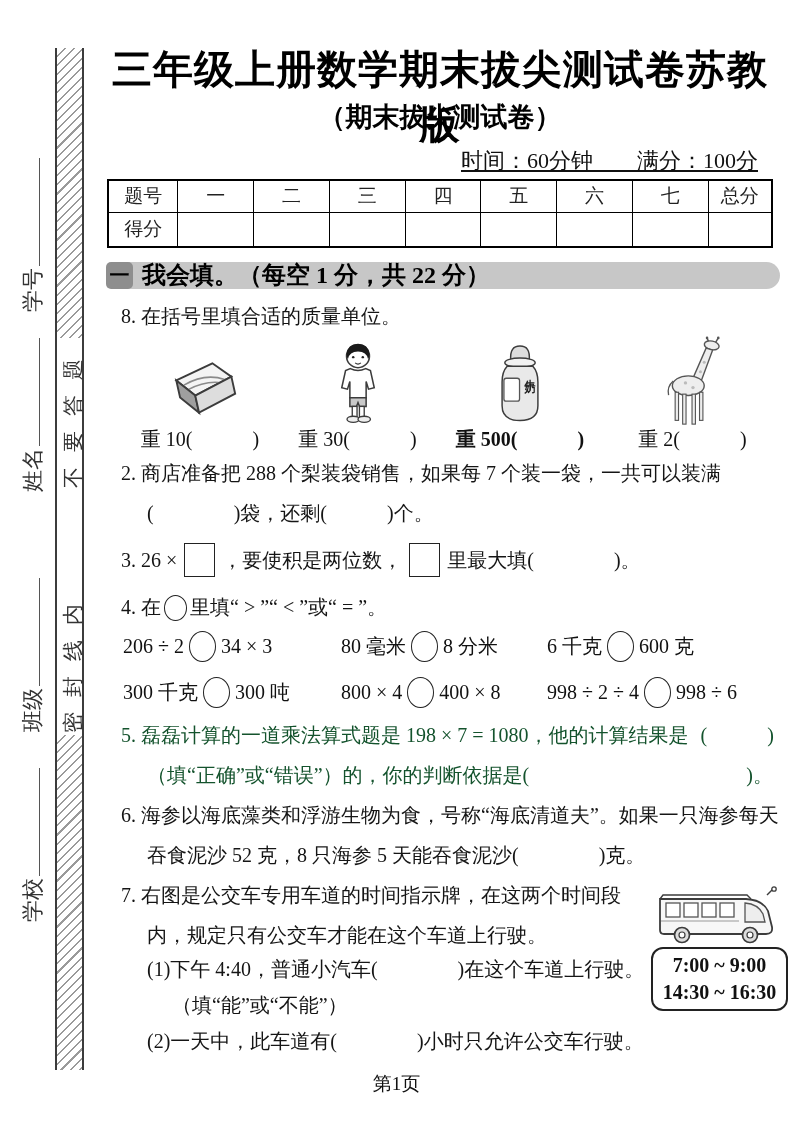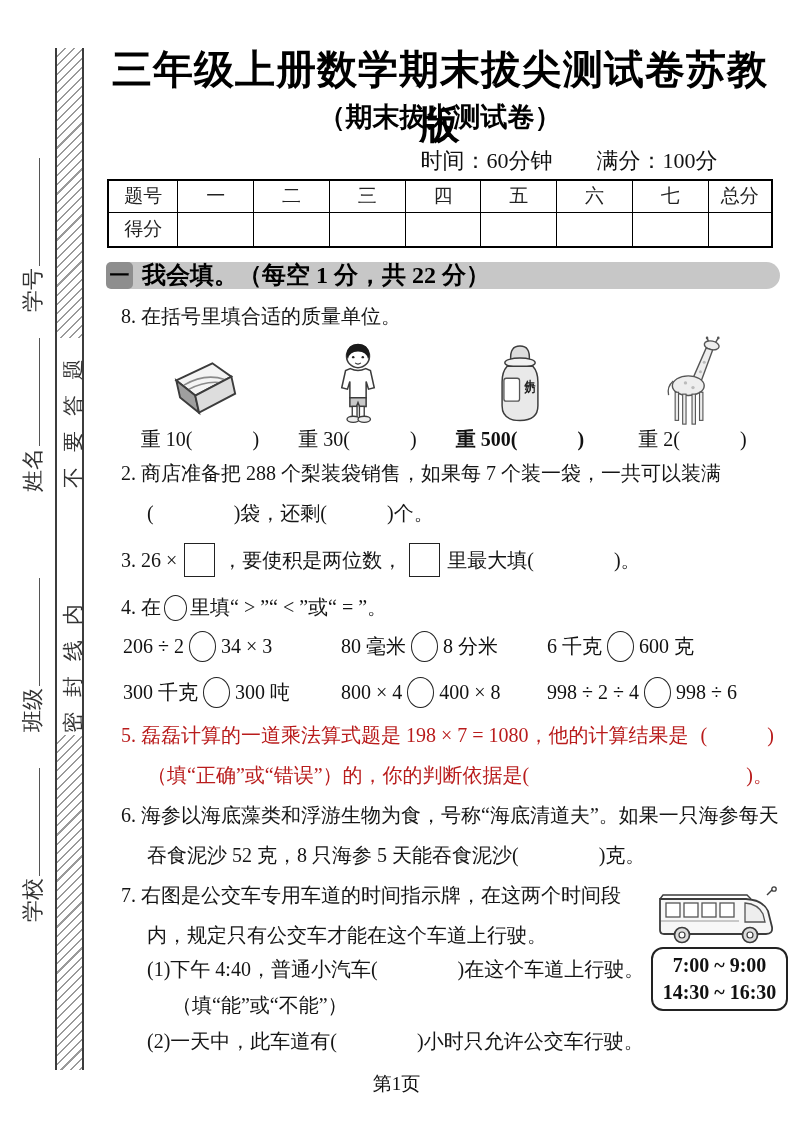--- a/index.html
+++ b/index.html
@@ -4,21 +4,21 @@
 <style>
   * { box-sizing: border-box; margin: 0; padding: 0; }
   html,body { background:#ffffff; }
   .page {
     position: relative; width: 793px; height: 1122px; background:#fff;
     font-family: "Liberation Serif", "DejaVu Serif", serif; color:#111;
     overflow: hidden;
   }
   .hei { font-family: "Liberation Sans", "DejaVu Sans", sans-serif; font-weight: bold; }
   .line { position:absolute; font-size:20px; white-space:nowrap; color:#151515; }
-  .flexline { position:absolute; display:flex; justify-content:space-between; font-size:20px; white-space:nowrap; color:#b91c1c;gap:12px; }
+  .flexline { position:absolute; display:flex; justify-content:space-between; font-size:20px; white-space:nowrap; color:#14532d;gap:12px; }
 
   
   .side-field {
     position:absolute; left:18px; transform:rotate(-90deg); transform-origin:0 0;
     white-space:nowrap; font-size:22px; color:#333;
   }
   .fline { display:inline-block; width:108px; border-bottom:1.6px solid #555; height:5px; margin-left:2px; }
   .seal-strip {
     position:absolute; left:55px; top:48px; width:29px; height:1022px;
     border-left:2px solid #3c3c3c; border-right:2px solid #3c3c3c; background:#fff;
@@ -32,21 +32,21 @@
   .seal-text {
     position:absolute; left:59px; transform:rotate(-90deg); transform-origin:0 0;
     font-size:21px; letter-spacing:15px; white-space:nowrap; color:#333;
   }
 
   
   .title { position:absolute; top:42px; left:95px; width:690px; text-align:center;
            font-size:40px; letter-spacing:1px; color:#000; }
   .subtitle { position:absolute; top:99px; left:95px; width:690px; text-align:center;
               font-size:27px; color:#000; }
-  .info { position:absolute; top:146px; left:380px; width:378px; text-align:center; font-size:22px; }
+  .info { position:absolute; top:146px; left:380px; width:378px; text-align:right; font-size:22px;text-decoration:underline; }
 
   
   .score-table { position:absolute; top:179px; left:107px; width:666px;
                  border-collapse:collapse; font-size:19px; }
   .score-table td { border:1.6px solid #000; text-align:center; height:32px; color:#222;margin-left:28px; }
   .score-table tr:last-child td { height:35px; }
   .score-table { border:2px solid #000; }
 
   
   .section-bar { position:absolute; top:262px; left:106px; width:674px; height:27px;

